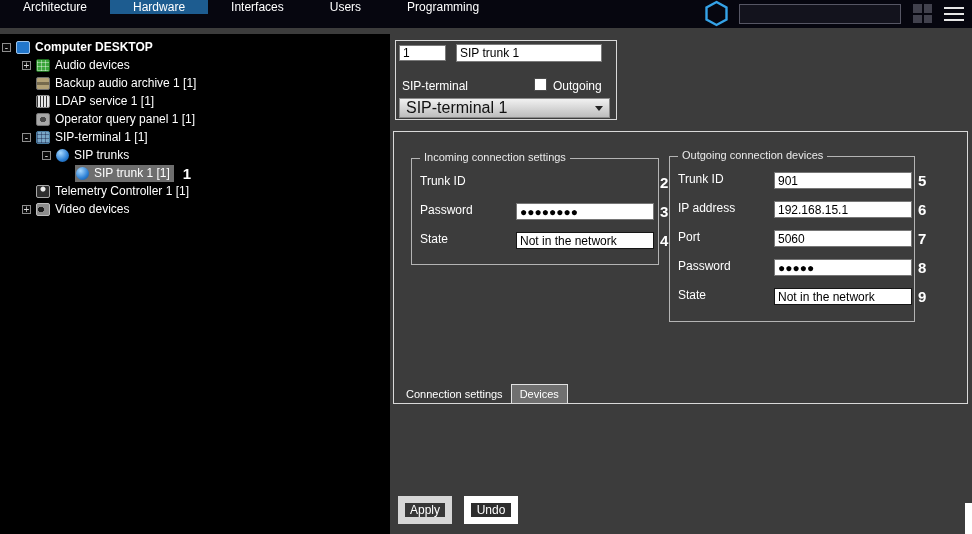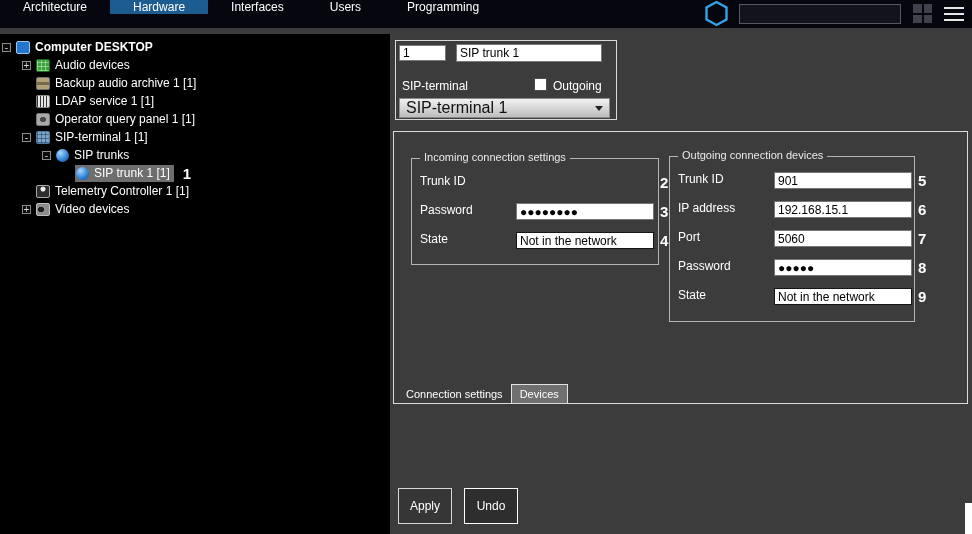--- a/index.html
+++ b/index.html
@@ -90,21 +90,21 @@
   .f-input { width:138px; height:17px; background:#fff; color:#000; border:1px solid #767676;
              font-size:12px; padding:0 3px; font-family:inherit; flex:none; }
   .f-input.readonly { border:1px solid #161616; }
   .field-row .annot { position:absolute; left:240px; top:0px; }
 
   .bottom-tabs { position:absolute; left:8px; bottom:0; display:flex; align-items:flex-end; }
   .btab { color:#fff; font-size:11px; padding:3px 4px; white-space:nowrap; }
   .btab.boxed { background:#707070; border:1px solid #e2e2e2; border-bottom:none; padding:3px 8px; margin-left:4px; }
 
   .actions { position:absolute; left:8px; bottom:10px; display:flex; }
-  .btn { height:36px; min-width:54px; background:#2e2e2e; border:1px solid #ffffff; color:#fff;
+  .btn { height:28px; min-width:54px; background:#2e2e2e; border:7px solid #ffffff; color:#fff;
          font-size:12px; font-family:inherit; margin-right:12px; cursor:default; }
   .btn.primary { border-color:#d6d6d6; background:#363636; }
 
   .scroll-corner { position:absolute; right:0; bottom:0; width:7px; height:31px; background:#fff; }
 </style>
 </head>
 <body>
 
 <div class="app">
 

